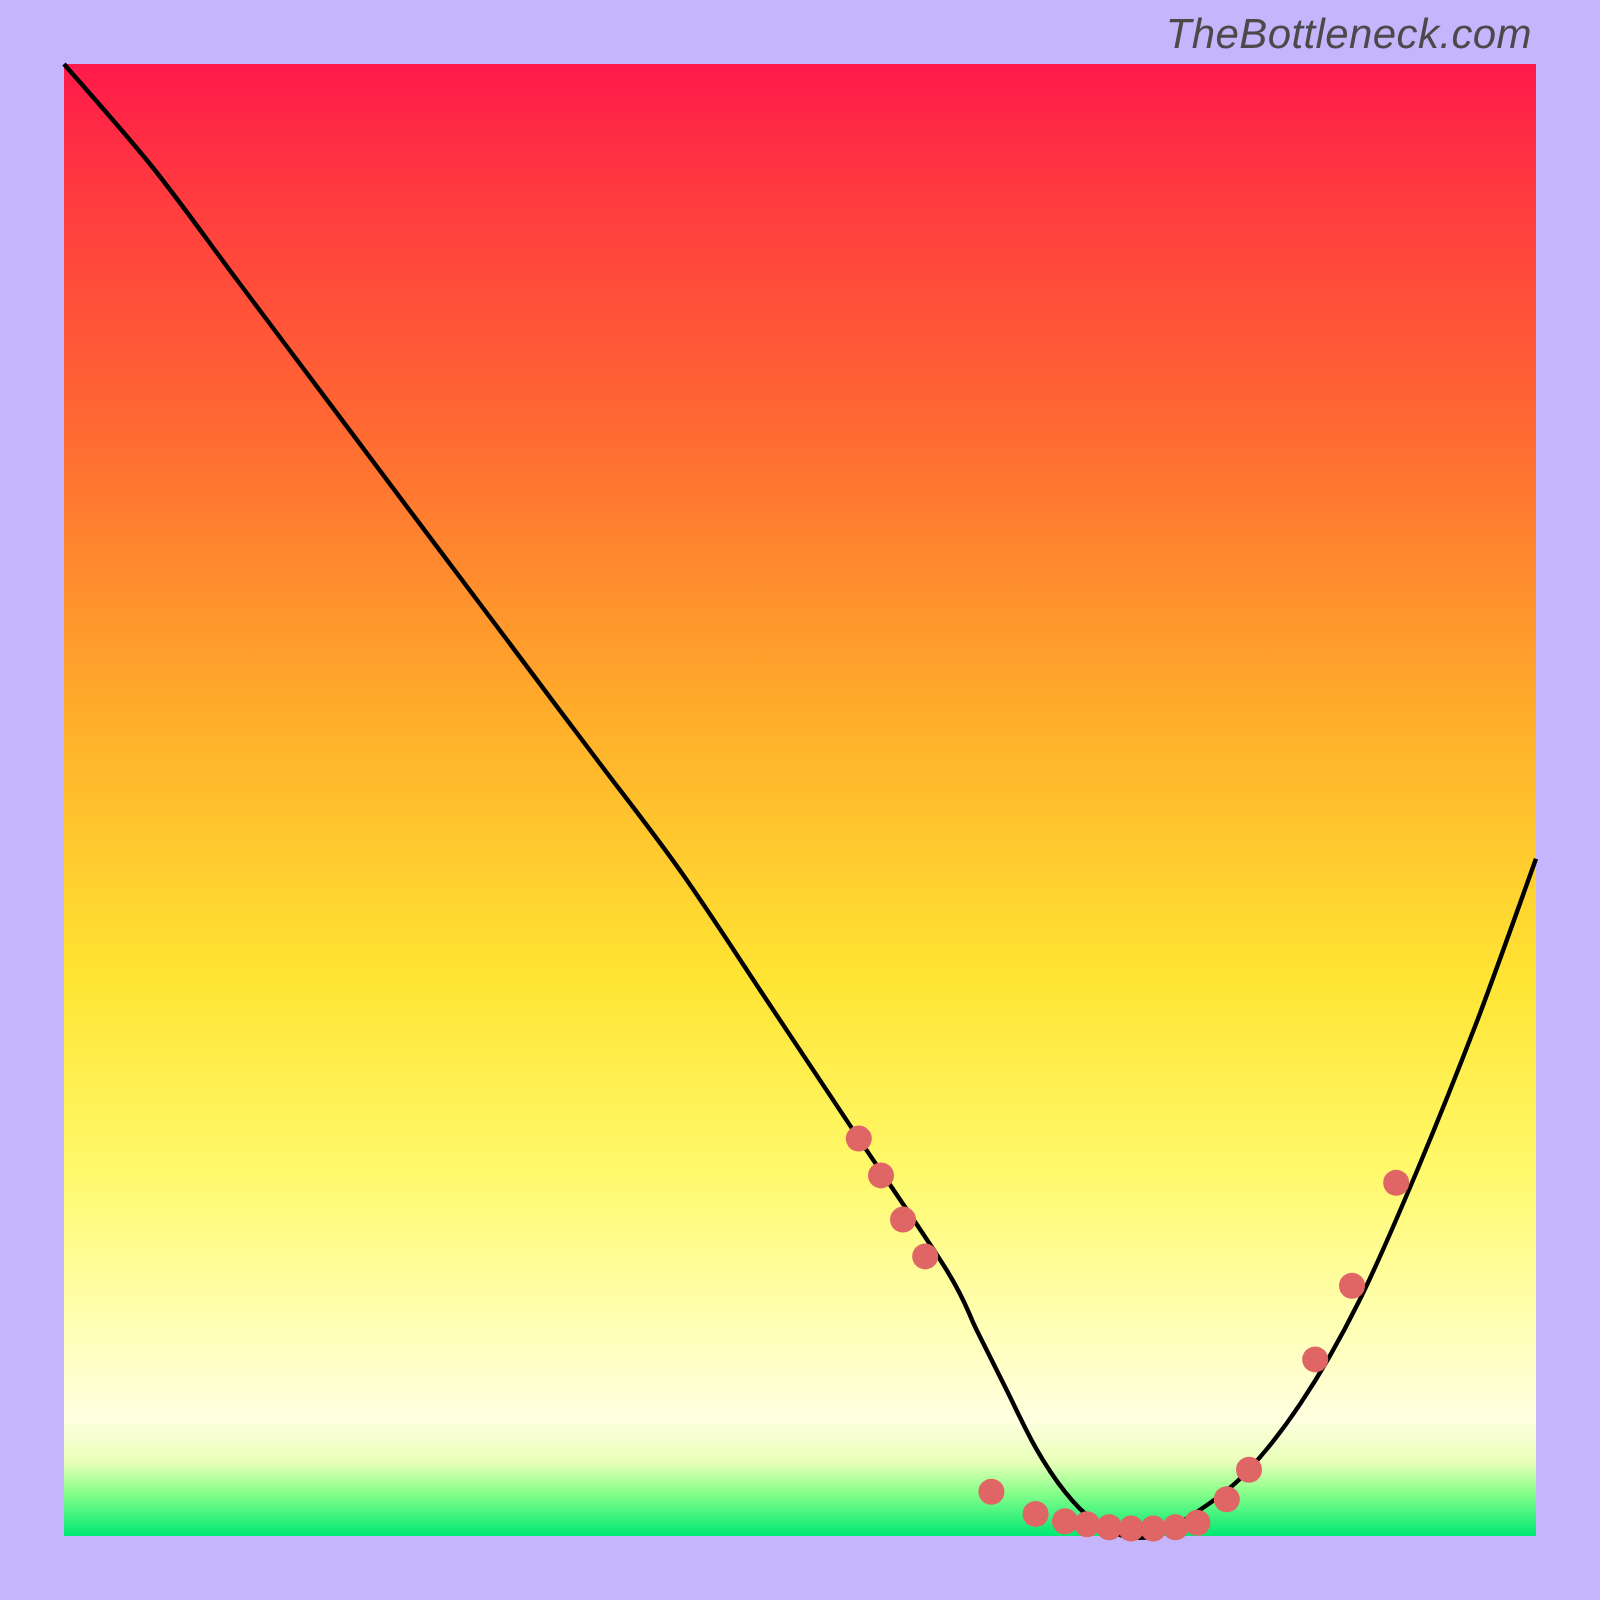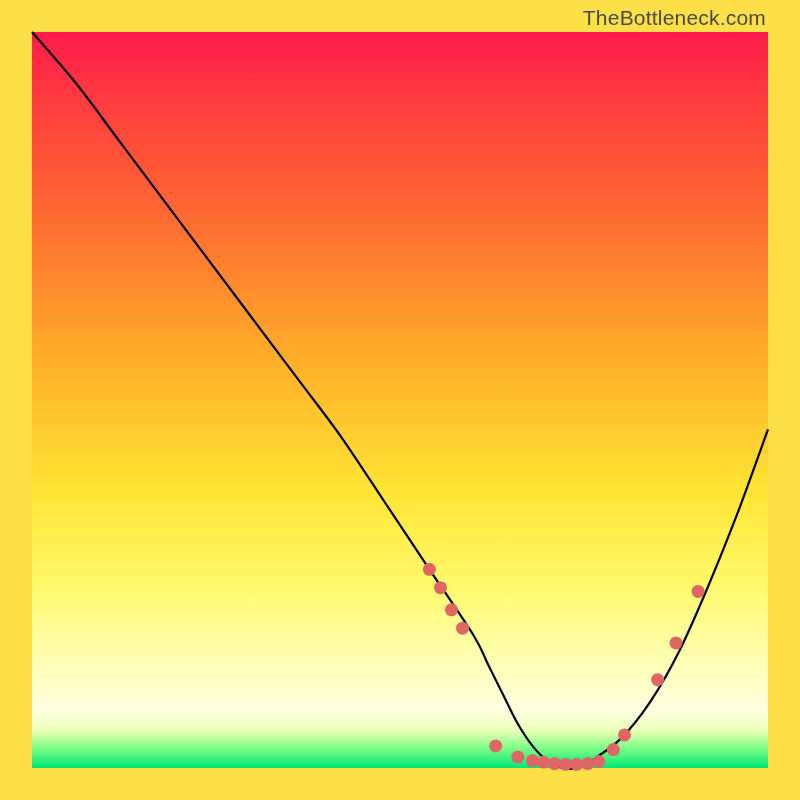--- a/index.html
+++ b/index.html
@@ -10,21 +10,22 @@
     background: #000;
     overflow: hidden;
     font-family: Arial, Helvetica, sans-serif;
   }
   .frame {
     position: absolute;
     top: 0;
     left: 0;
     width: 800px;
     height: 800px;
-    background: #fde047;
+    background: #c4b5fd;
+    font-style: italic;
   }
   .plot-area {
     position: absolute;
     left: 32px;
     top: 32px;
     width: 736px;
     height: 736px;
     
     background: linear-gradient(to bottom,
       #ff1a4b 0%,

